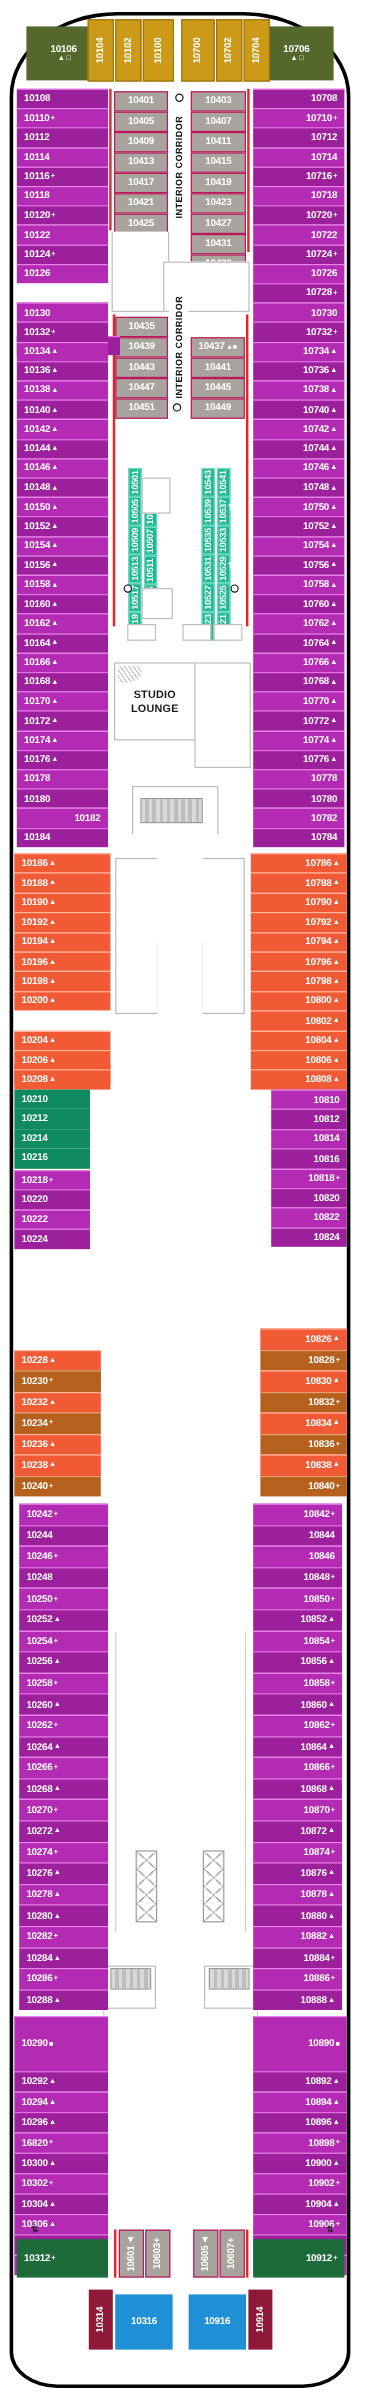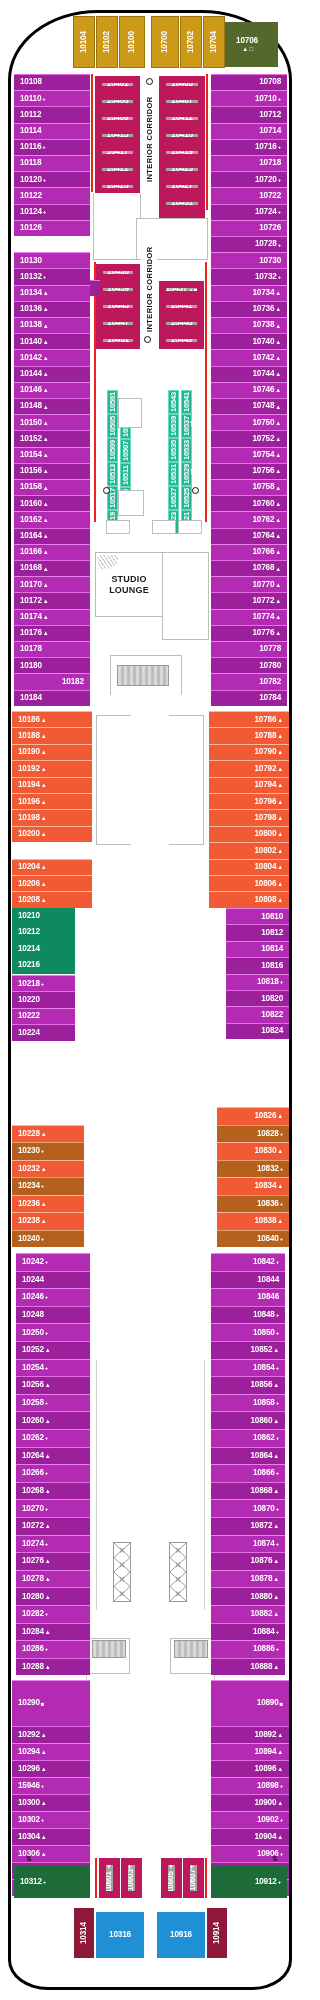--- a/index.html
+++ b/index.html
@@ -42,21 +42,21 @@
   .cab .sym{font-size:6px;margin-left:1px;}
   .L{justify-content:flex-start;padding-left:6px;}
   .R{justify-content:flex-end;padding-right:6px;}
   .C{justify-content:center;}
 
   
   .c-purple  {background:#9c1f9c;border-top:1px solid #e36fe3;}
   .c-magenta {background:#b32bb3;border-top:1px solid #e881e8;}
   .c-olive   {background:#55682b;}
   .c-gold    {background:#cc9a18;border:1px solid #9a7410;}
-  .c-grey    {background:#a8a49d;border:7px solid #be185d;color:#fff;}
+  .c-grey    {background:#a8a49d;border:1px solid #be185d;color:#fff;}
   .c-teal    {background:#1fb894;border:1px solid #6fd9bf;}
   .c-green   {background:#0f8a5f;}
   .c-orange  {background:#f05a34;border-top:1px solid #ffb49c;}
   .c-brown   {background:#b5601d;border-top:1px solid #e4a070;}
   .c-dgreen  {background:#1d6b38;}
   .c-maroon  {background:#8e1838;}
   .c-blue    {background:#1f8fd6;}
 
   
   .vert{
@@ -133,20 +133,24 @@
 </style>
 </head>
 <body>
 
 <div id="deck">
   <div class="shape" style="left: 166px; top: 390px; width: 40px; height: 145px; background: rgb(31, 184, 148); z-index: 0;"></div>
     <div class="shape" style="left: 134px; top: 408px; width: 32px; height: 127px; background: rgb(31, 184, 148); z-index: 0;"></div>
     <div class="shape" style="left: 97px; top: 390px; width: 36px; height: 145px; background: rgb(31, 184, 148); z-index: 0;"></div>
     <div class="hull"></div>
 
+  <div class="cab c-olive C" style="left:22px;top:22px;width:62px;height:45px;flex-direction:column;justify-content:center;">
+    <span class="lbl">10106</span>
+    <span class="sym">▲ □</span>
+  </div>
   <div class="cab c-olive C" style="left:216px;top:22px;width:62px;height:45px;flex-direction:column;justify-content:center;">
     <span class="lbl">10706</span>
     <span class="sym">▲ □</span>
   </div>
 
   <div class="cab c-gold vert" style="left:73px;top:16px;width:22px;height:52px;">
     <span class="lbl">10104</span>
   </div>
   <div class="cab c-gold vert" style="left:96px;top:16px;width:22px;height:52px;">
     <span class="lbl">10102</span>
@@ -1136,21 +1140,21 @@
       </div>
       <div class="cab c-magenta L" style="left: 12px; top: 1743px; width: 78px; height: 17px;">
         <span class="lbl">10294</span>
         <span class="sym">▲</span>
       </div>
       <div class="cab c-purple L" style="left: 12px; top: 1760px; width: 78px; height: 17px;">
         <span class="lbl">10296</span>
         <span class="sym">▲</span>
       </div>
       <div class="cab c-magenta L" style="left: 12px; top: 1777px; width: 78px; height: 17px;">
-        <span class="lbl">15946</span>
+        <span class="lbl">16820</span>
         <span class="sym">+</span>
       </div>
       <div class="cab c-purple L" style="left: 12px; top: 1794px; width: 78px; height: 17px;">
         <span class="lbl">10300</span>
         <span class="sym">▲</span>
       </div>
       <div class="cab c-magenta L" style="left: 12px; top: 1811px; width: 78px; height: 17px;">
         <span class="lbl">10302</span>
         <span class="sym">+</span>
       </div>

